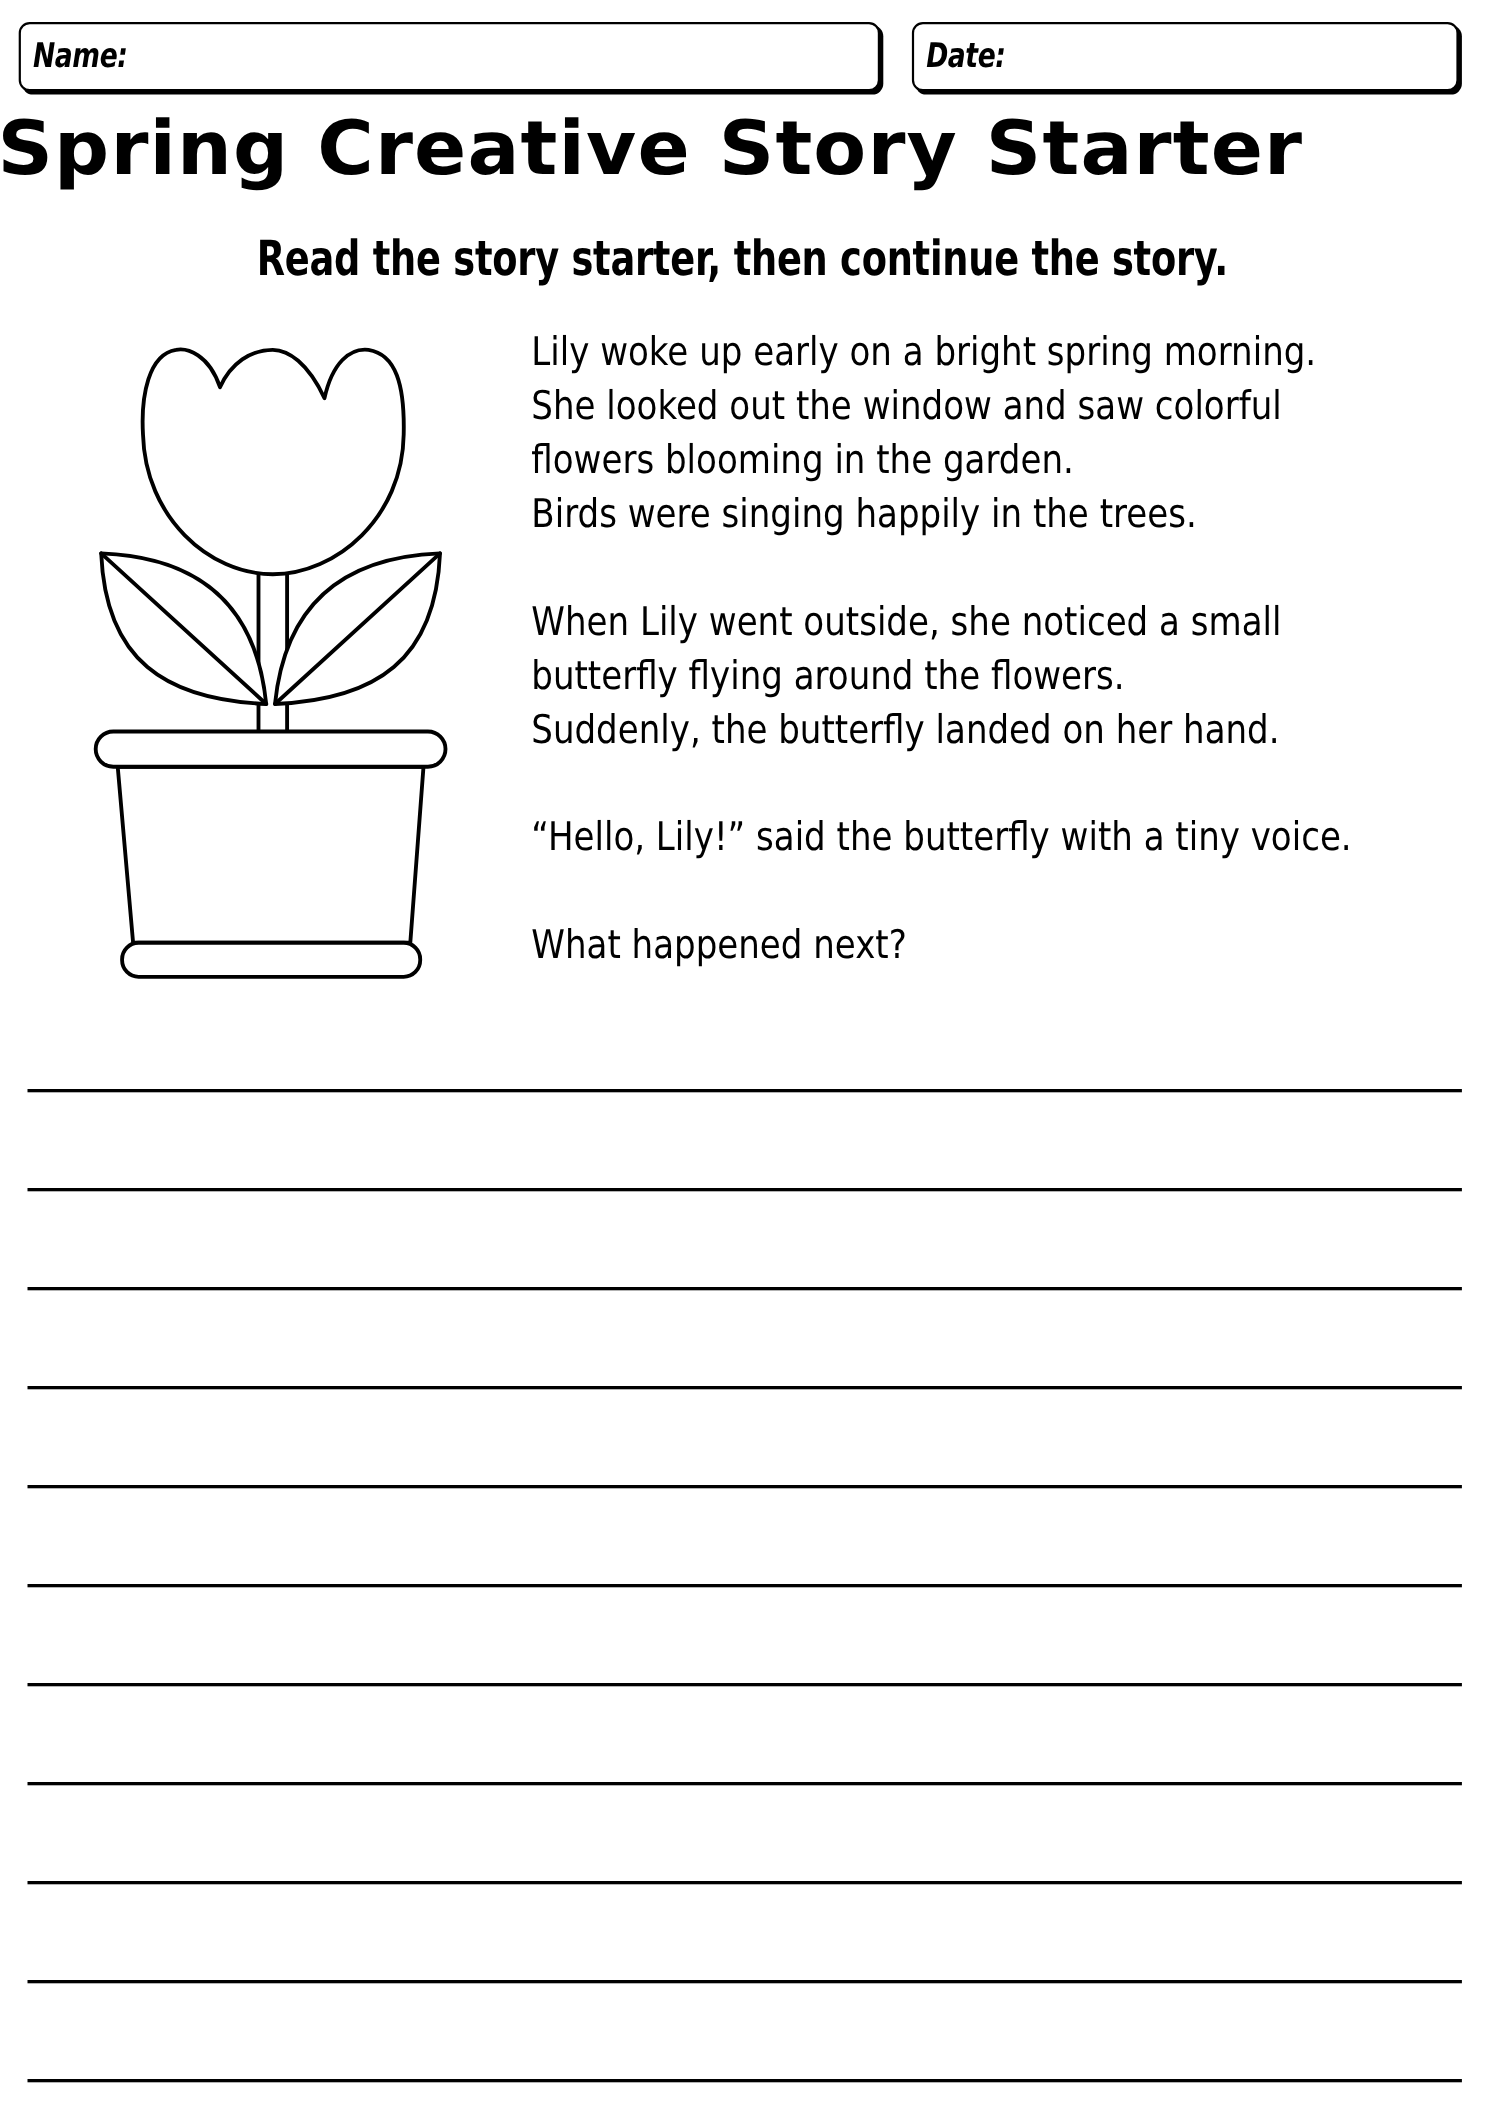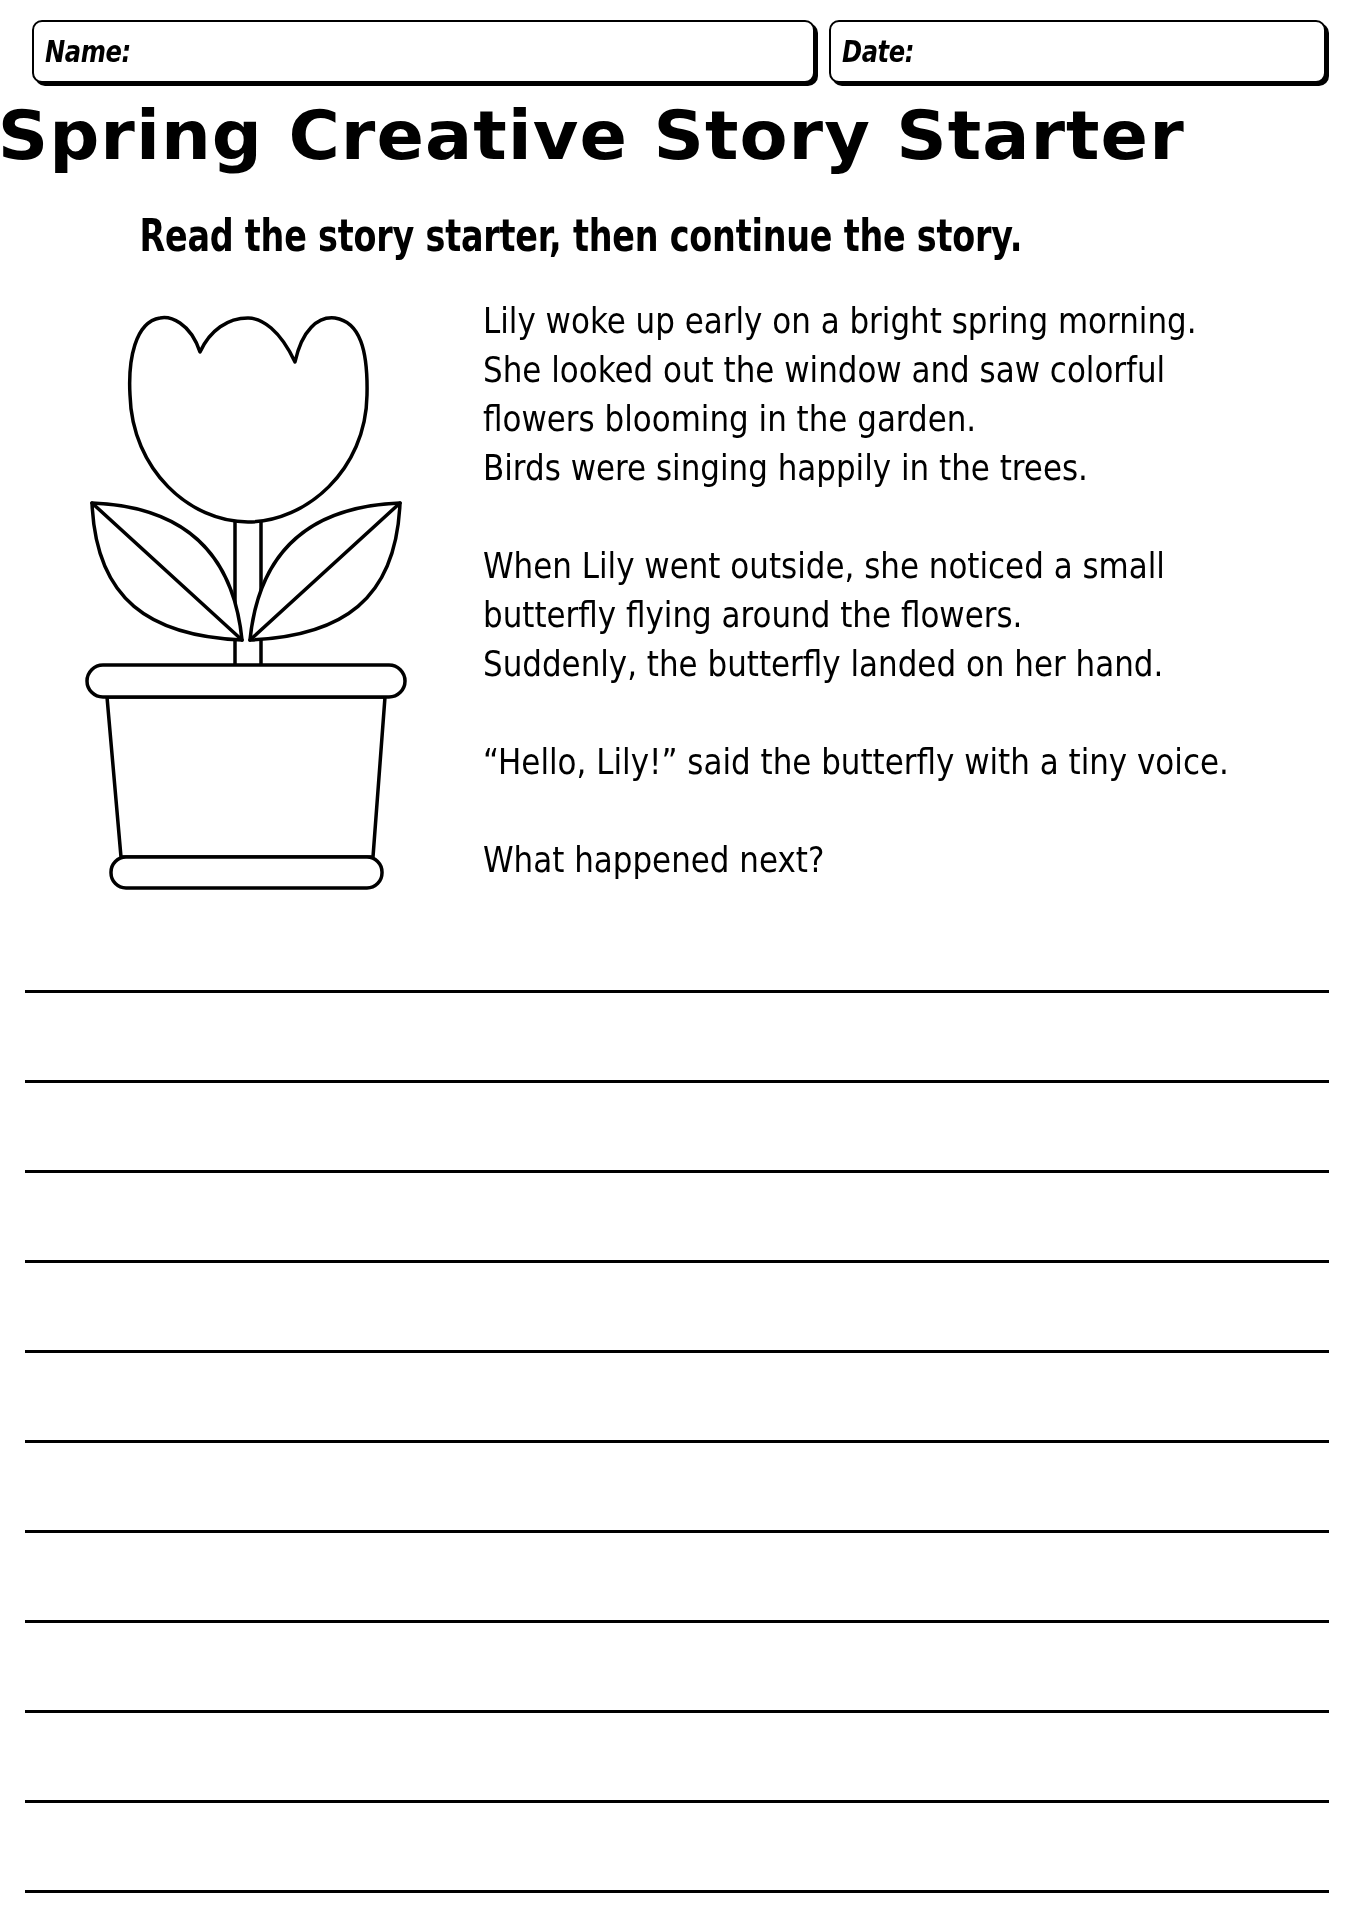--- a/index.html
+++ b/index.html
@@ -21,41 +21,42 @@
       top: 9px;
       font-family: "DejaVu Sans", sans-serif;
       font-style: italic;
       font-weight: bold;
       font-size: 31px;
       line-height: 40px;
       transform: scaleX(0.78);
       transform-origin: left center;
       letter-spacing: -0.5px;
     }
-    #name-box { left: 32px; width: 783px; }
+    #name-box { left: 17px; width: 783px; }
     #date-box { left: 829px; width: 497px; }
 
     .title {
       position: absolute;
       left: 0; width: 1182px;
       top: 96px;
       text-align: center;
       font-family: "DejaVu Sans", sans-serif;
       font-weight: bold;
       font-size: 68px;
       line-height: 80px;
       letter-spacing: 1px;
       white-space: nowrap;
     }
     .title span { display: inline-block; transform: scaleX(1.03); }
 
     .subtitle {
       position: absolute;
       left: 0; width: 1350px;
       top: 208px;
+      text-align: center;
       font-family: "DejaVu Sans", sans-serif;
       font-weight: bold;
       font-size: 44px;
       line-height: 56px;
       white-space: nowrap;
     }
     .subtitle span { display: inline-block; transform: scaleX(0.76); letter-spacing: -0.3px; }
 
     .illustration {
       position: absolute;

